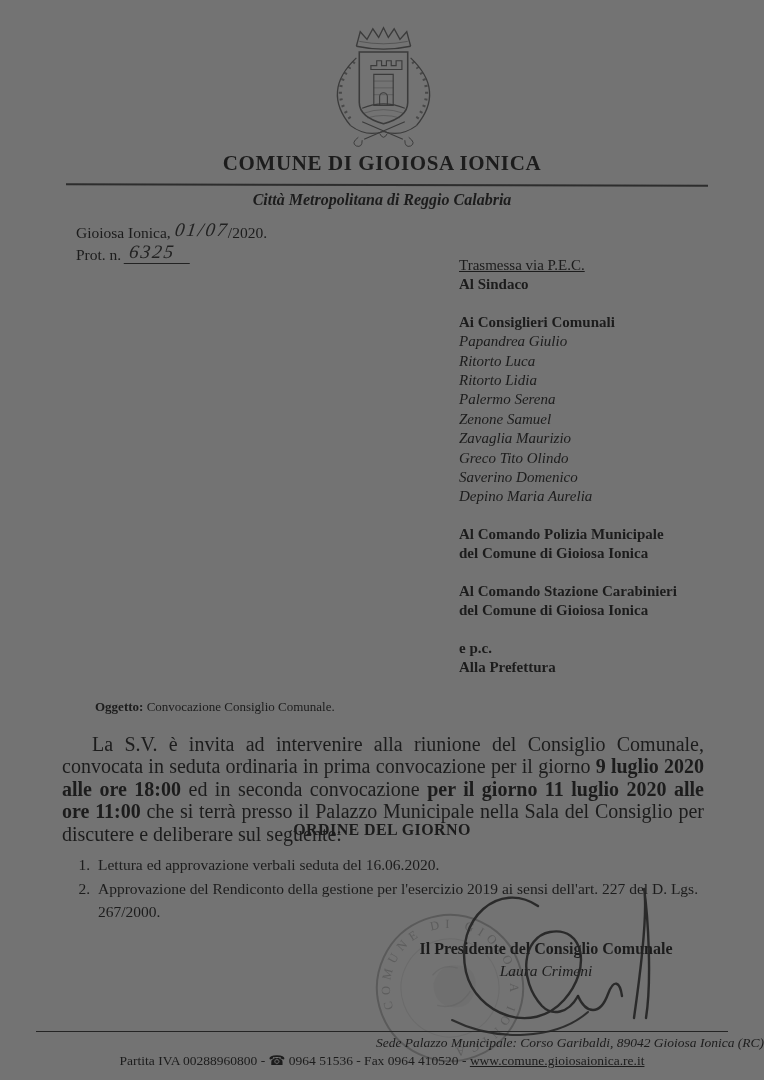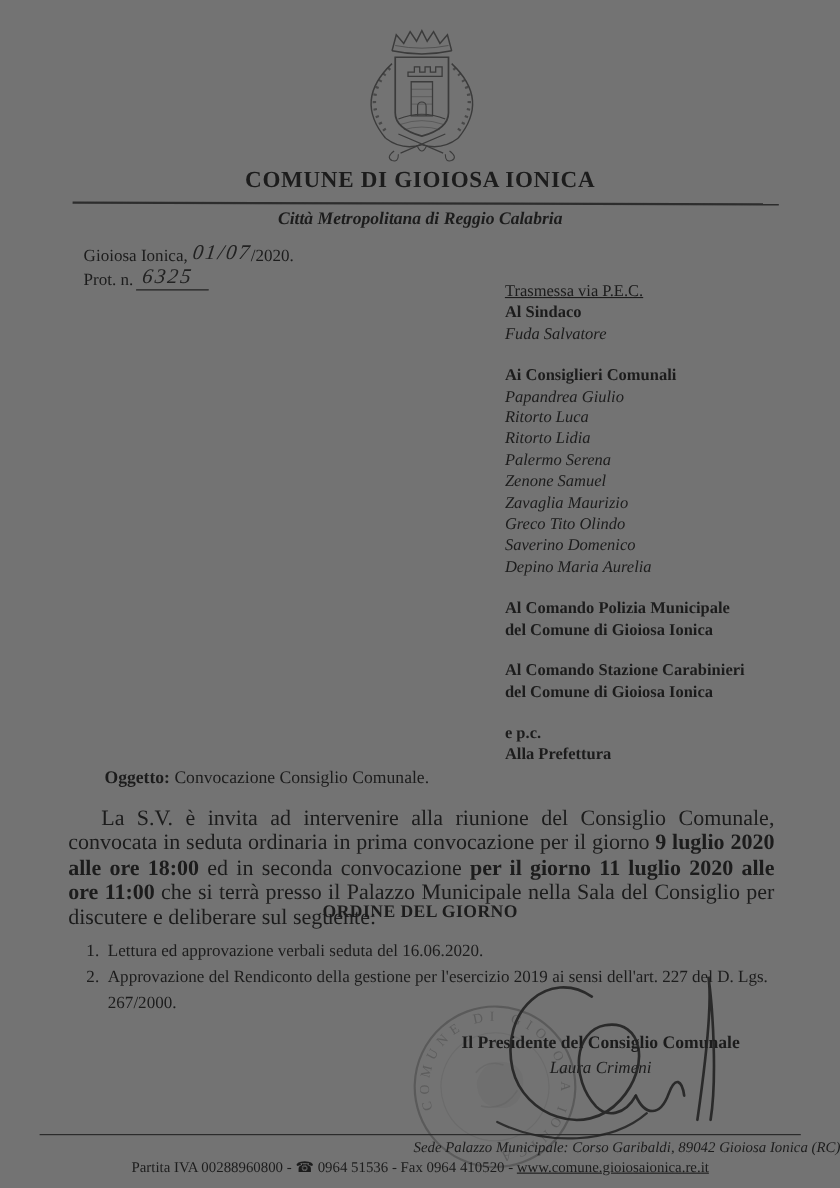--- a/index.html
+++ b/index.html
@@ -18,21 +18,21 @@
   .dateline{top:221px;left:76px;font-size:15.5px;line-height:21px;}
   .hand{display:inline-block;font-style:italic;font-size:19px;letter-spacing:2px;transform:skewX(-8deg) translateY(-2px);color:#222;}
   .hand-prot{border-bottom:1.6px solid #222;padding:0 16px 1px 4px;}
   
   .recipients{top:256px;left:459px;width:280px;font-size:15px;line-height:19.4px;}
   .recipients .gap{height:18px;}
   .u{text-decoration:underline;}
   .b{font-weight:bold;}
   .i{font-style:italic;}
   
-  .oggetto{top:699px;left:95px;font-size:16px;}
+  .oggetto{top:699px;left:95px;font-size:13px;}
   .bodypara{top:733px;left:62px;width:642px;font-size:20px;line-height:22.4px;text-align:justify;text-indent:30px;}
   .odg{top:821px;left:0;width:100%;text-align:center;font-weight:bold;font-size:16px;letter-spacing:.4px;}
   .agenda{top:854px;left:66px;width:636px;font-size:15.5px;line-height:22.4px;}
   .agenda ol{margin:0;padding-left:28px;}
   .agenda li{padding-left:4px;margin:0 0 2px 0;}
   
   .stamp{left:370px;top:908px;width:160px;height:160px;opacity:.62;}
   .sig-role{top:940px;left:412px;width:268px;text-align:center;font-weight:bold;font-size:16px;}
   .sig-name{top:962px;left:412px;width:268px;text-align:center;font-style:italic;font-size:15.5px;}
   .sig-scrawl{left:438px;top:884px;width:240px;height:158px;pointer-events:none;}
@@ -87,21 +87,20 @@
     </div>
     <div>
       <span>Prot. n.</span>
       <span class="hand hand-prot">6325</span>
     </div>
   </div>
 
   <div class="abs recipients">
     <div class="u">Trasmessa via P.E.C.</div>
     <div class="b">Al Sindaco</div>
-    <div class="i">Fuda Salvatore</div>
     <div class="gap"></div>
     <div class="b">Ai Consiglieri Comunali</div>
     <div class="i">Papandrea Giulio</div>
     <div class="i">Ritorto Luca</div>
     <div class="i">Ritorto Lidia</div>
     <div class="i">Palermo Serena</div>
     <div class="i">Zenone Samuel</div>
     <div class="i">Zavaglia Maurizio</div>
     <div class="i">Greco Tito Olindo</div>
     <div class="i">Saverino Domenico</div>

